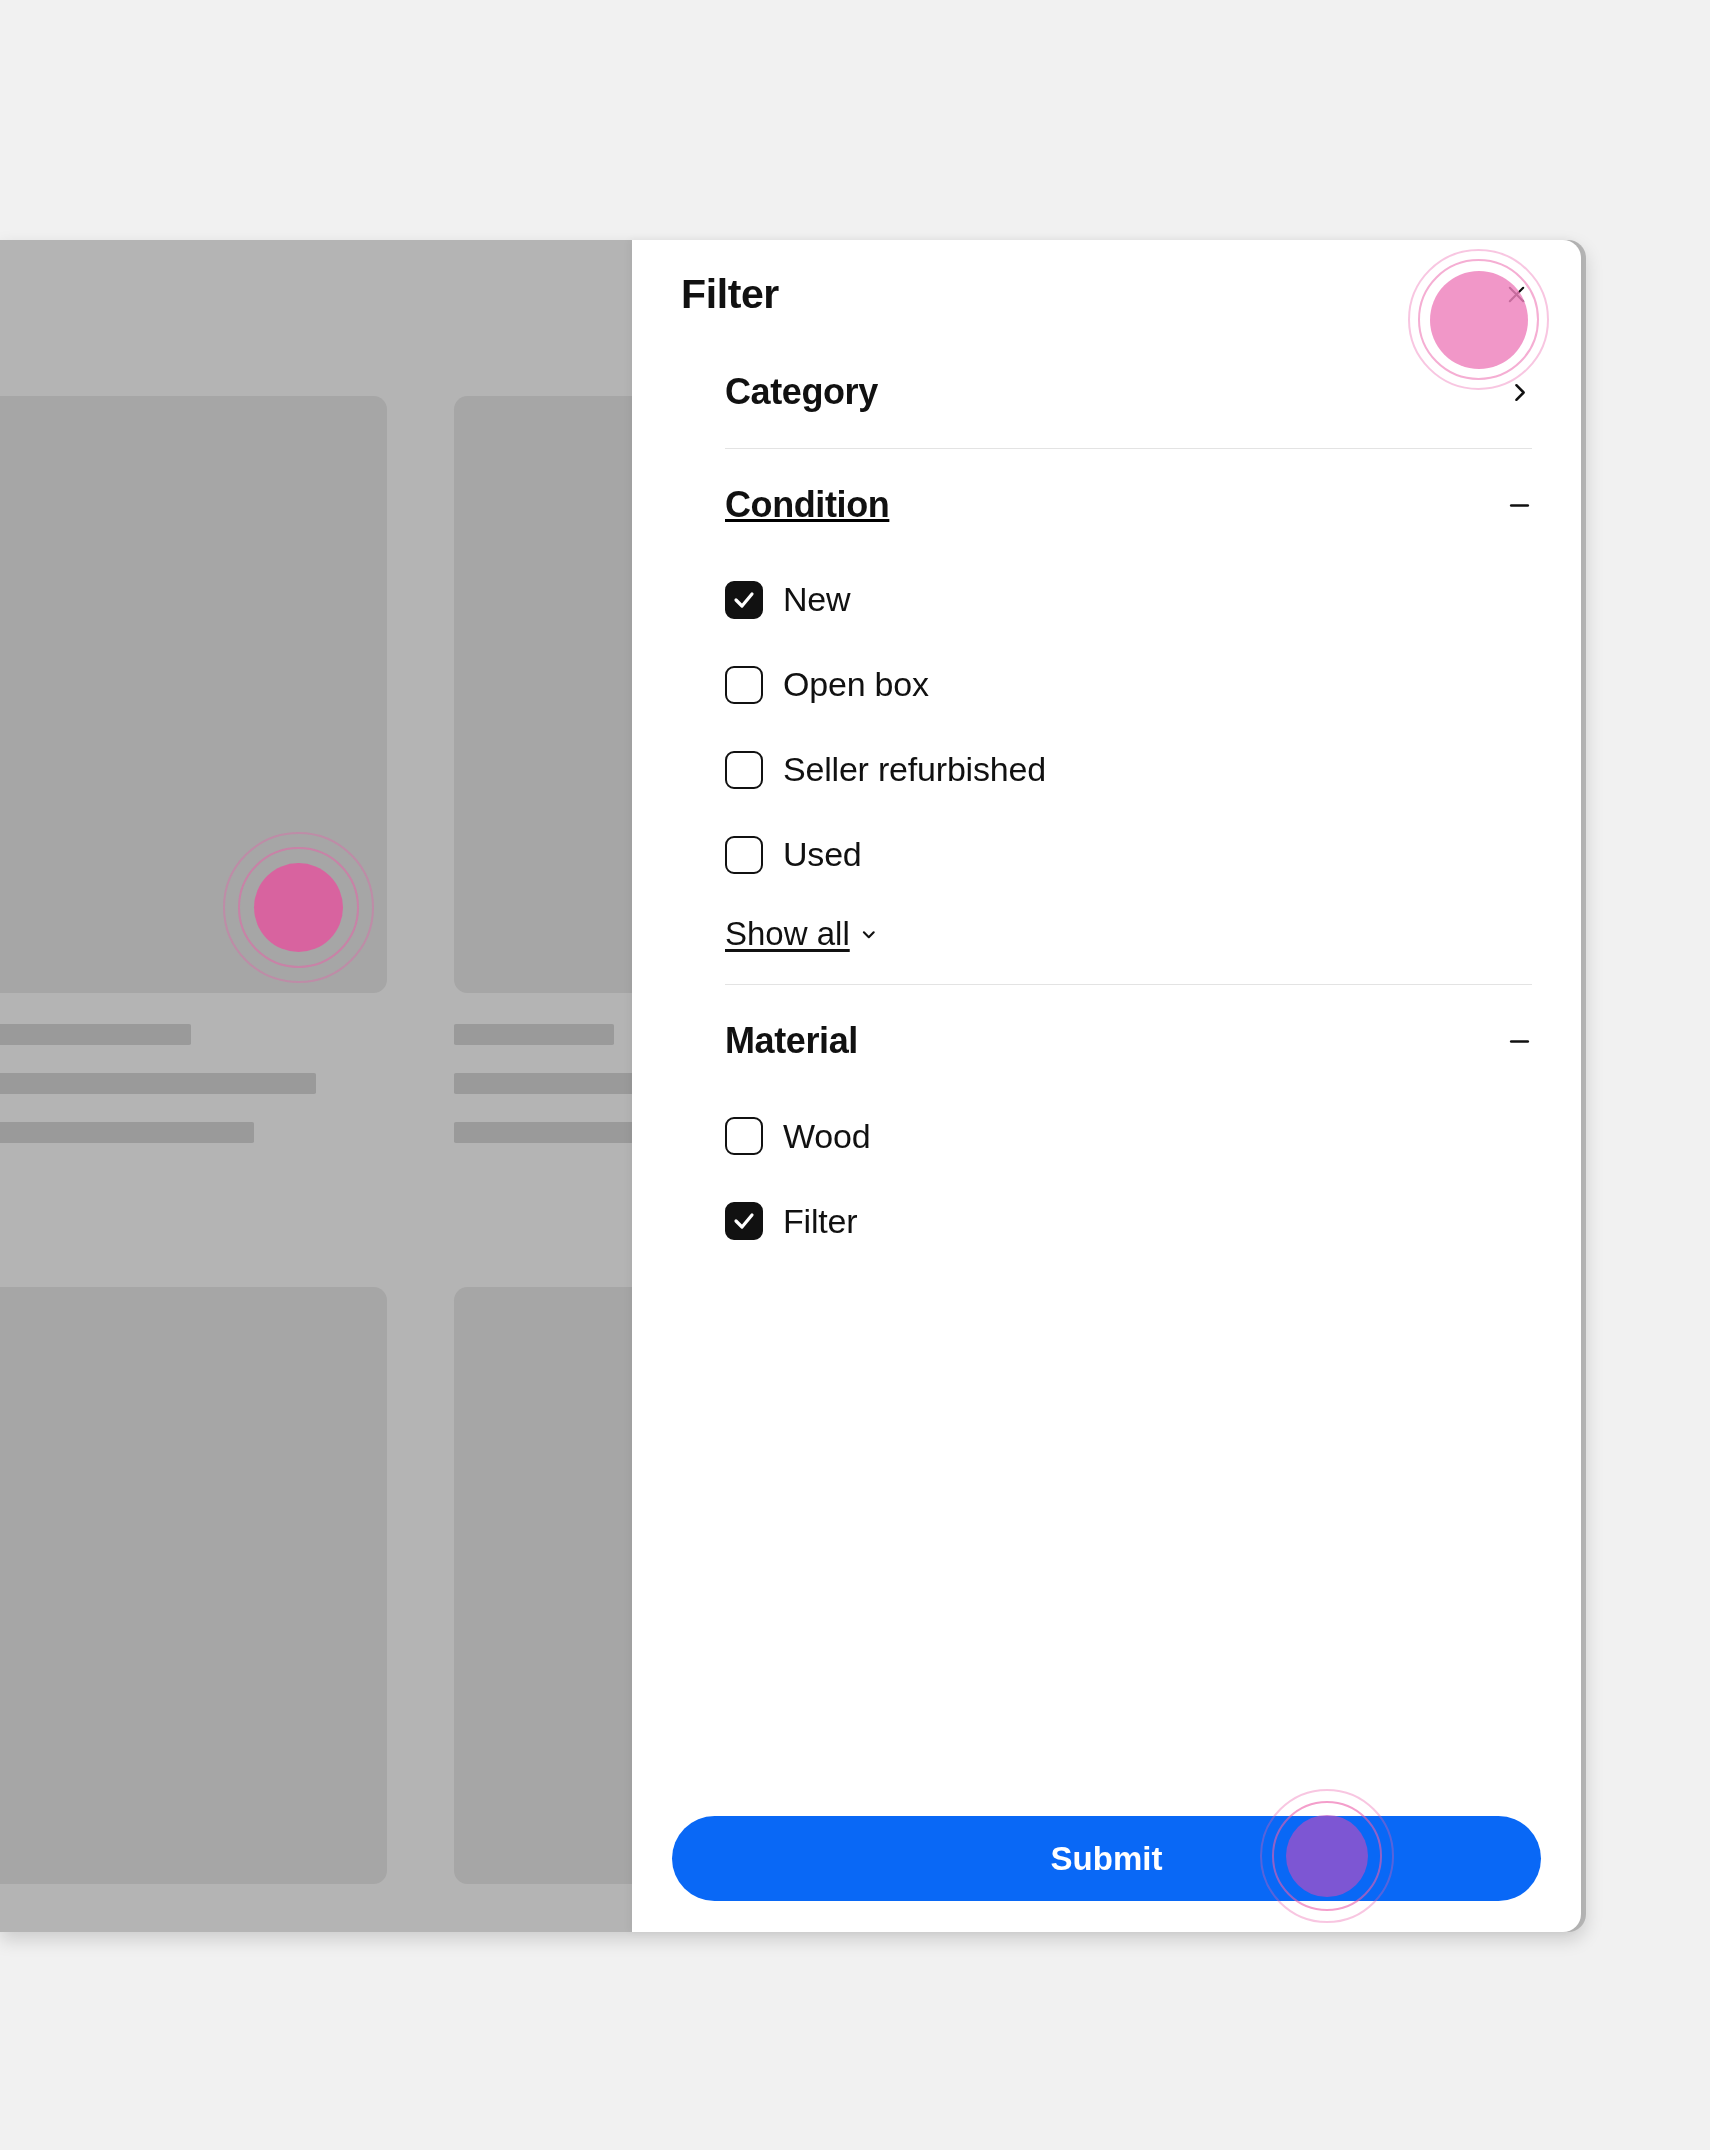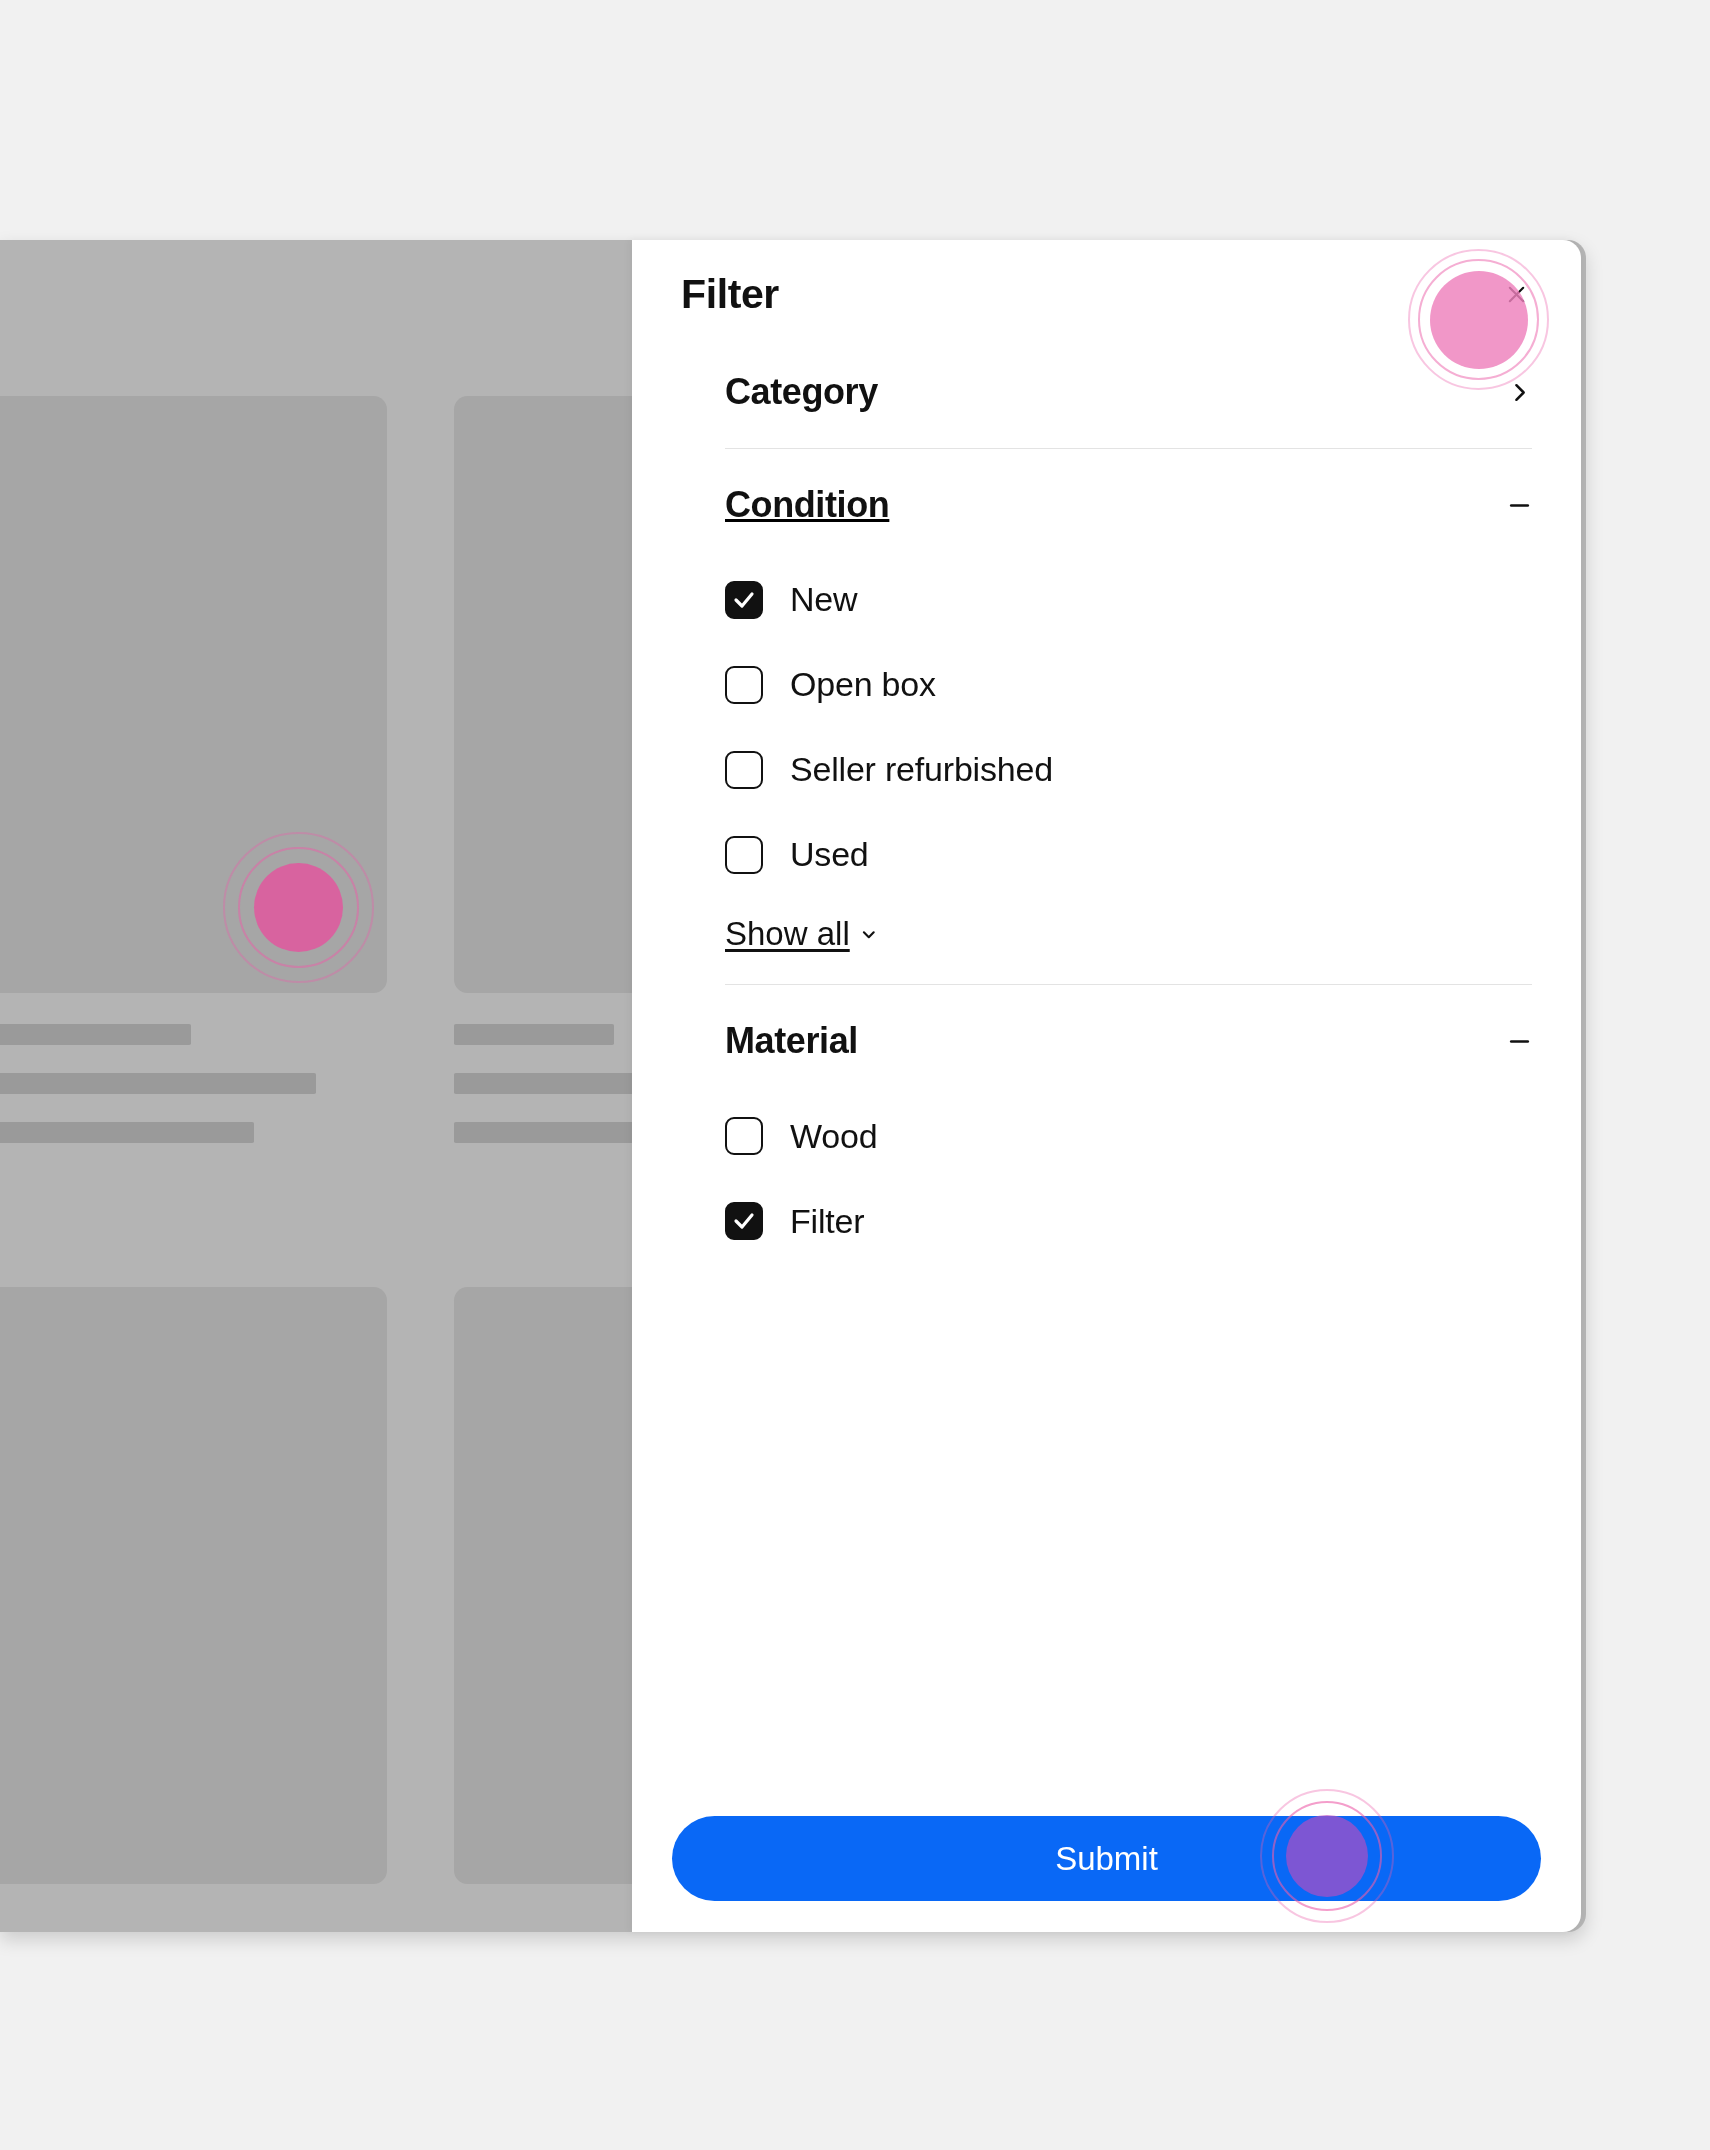--- a/index.html
+++ b/index.html
@@ -106,21 +106,21 @@
   }
   .section-icon { width: 25px; height: 25px; display:flex; align-items:center; justify-content:center; }
   .section-icon svg { width: 25px; height: 25px; stroke: #111; }
 
   .options {
     padding: 18px 0 0 0;
   }
   .option {
     display: flex;
     align-items: center;
-    gap: 27px;
+    gap: 20px;
     padding: 23px 0;
     cursor: pointer;
   }
   .chk {
     width: 38px; height: 38px;
     border-radius: 9px;
     border: 2.2px solid #111;
     display: flex; align-items: center; justify-content: center;
     flex: none;
   }
@@ -154,21 +154,21 @@
   .footer {
     padding: 22px 40px 31px 40px;
   }
   .submit-btn {
     width: 100%;
     height: 85px;
     border-radius: 53px;
     background: #0968f6;
     color: #fff;
     font-size: 33px;
-    font-weight: 400;
+    font-weight: 700;
     border: none;
     cursor: pointer;
     display: flex;
     align-items: center;
     justify-content: center;
   }
 
   
   .indicator {
     position: absolute;

